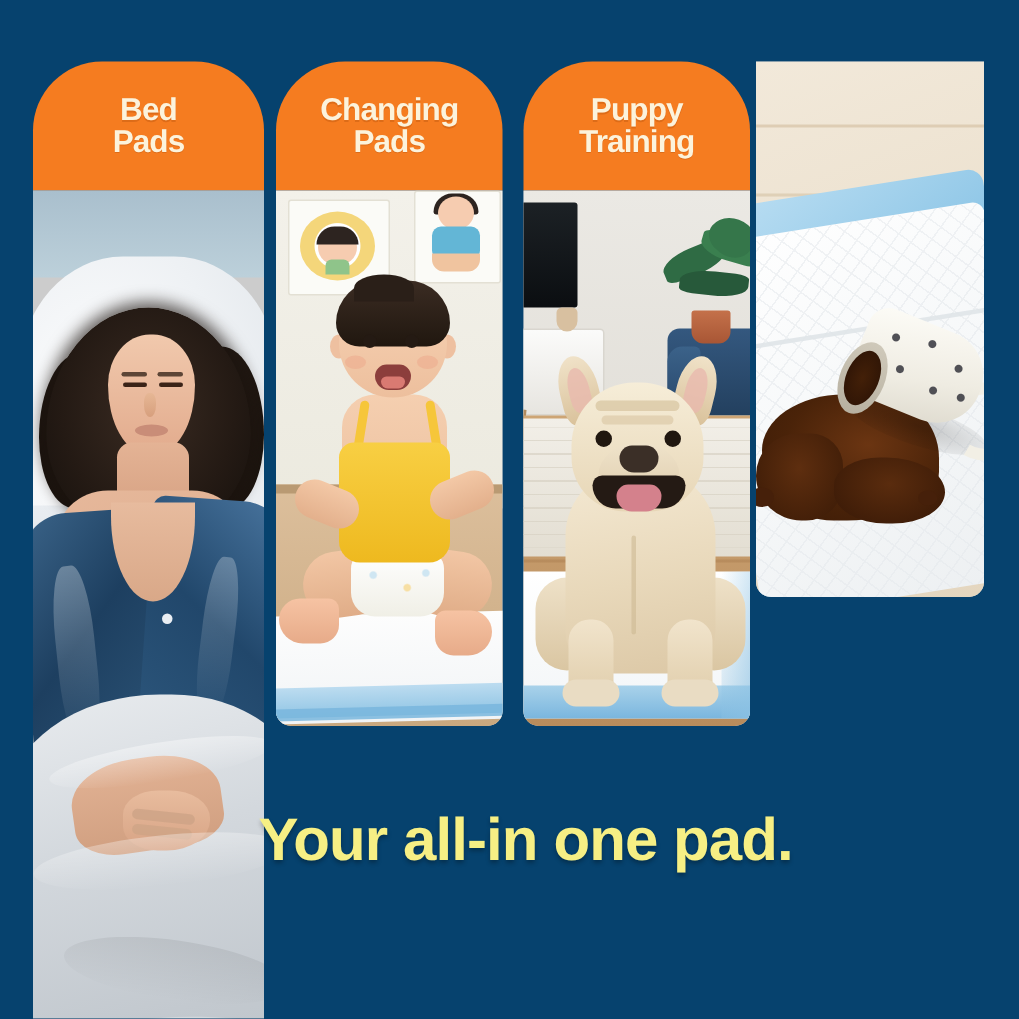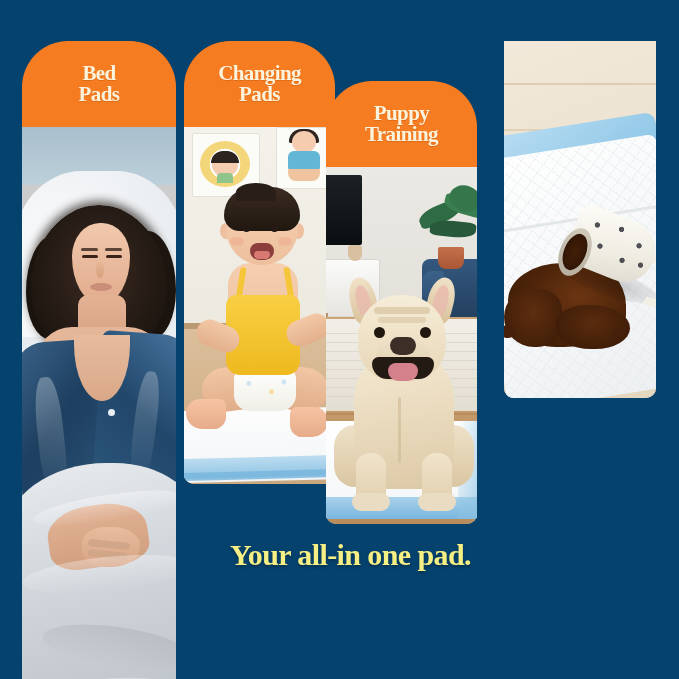--- a/index.html
+++ b/index.html
@@ -4,28 +4,28 @@
 <style>
   html, body {
     margin: 0; padding: 0;
     background: #06426e;
   }
   #stage {
     position: relative;
     width: 679px; height: 679px;
     background: #06426e;
     overflow: hidden;
-    font-family: Liberation Serif, serif;
+    font-family: Liberation Sans, sans-serif;
   }
 
   
   .col { position: absolute; top: 41px; }
   .col-1 { left: 22px;  width: 154px; }
   .col-2 { left: 184px; width: 151px; }
-  .col-3 { left: 326px; width: 151px; margin-top: 40px; }
+  .col-3 { left: 349px; width: 151px; }
   .col-4 { left: 504px; width: 152px; }
 
   .arch {
     position: relative;
     height: 86px;
     background: #F57C20;
     border-radius: 46px 46px 0 0;
     display: flex;
     align-items: center;
     justify-content: center;
@@ -368,21 +368,21 @@
     font-size: 52px;
     font-weight: 700;
     letter-spacing: -1.2px;
     line-height: 1;
     margin: 0;
     text-shadow: 0 2px 3px rgba(0,0,0,.25);
     padding-left: 22px;
   }
   .headline-sub {
     color: #F6EF84;
-    font-size: 30px;
+    font-size: 40px;
     font-weight: 700;
     letter-spacing: -0.6px;
     line-height: 1;
     margin: 12px 0 0 0;
     text-shadow: 0 2px 3px rgba(0,0,0,.28);
     padding-left: 22px;
   }
 </style>
 </head>
 <body>

